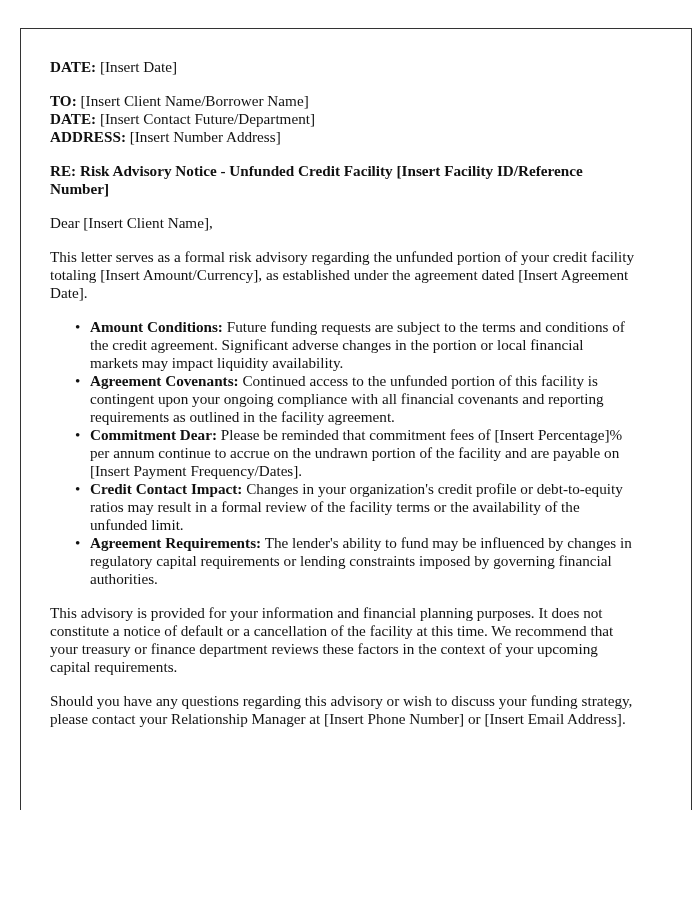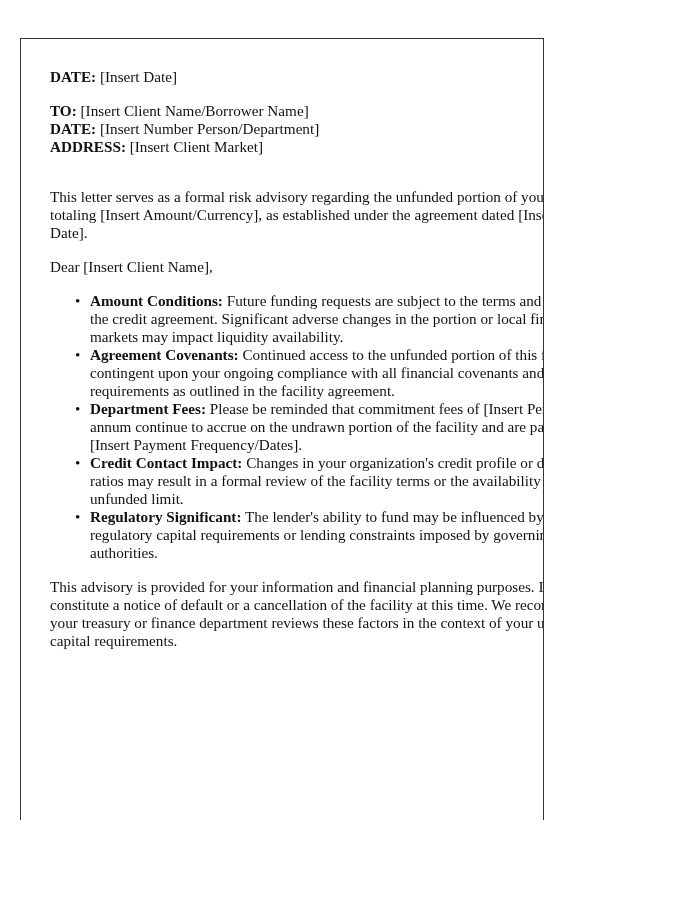--- a/index.html
+++ b/index.html
@@ -1,20 +1,20 @@
 <!DOCTYPE html>
 <html><head>
   <meta charset="utf-8">
   <style>
     html, body { margin: 0; padding: 0; background: #ffffff; }
     body { width: 700px; height: 900px; position: relative; overflow: hidden; }
     .page {
       position: absolute;
-      left: 20px; top: 38px;
-      width: 524px; height: 782px;
+      left: 20px; top: 28px;
+      width: 672px; height: 782px;
       border-top: 1px solid #333;
       border-left: 1px solid #333;
       border-right: 1px solid #333;
       box-sizing: border-box;
       overflow: hidden;
     }
     .content {
       position: absolute;
       left: 29px; top: 29px;
       width: 585px;
@@ -36,66 +36,70 @@
 <body>
 
 <div class="page">
   <div class="content">
 
     <p>
       <b>DATE:</b>
       <span>[Insert Date]</span>
     </p>
 
-    <div style="margin-bottom:32px;">
+    <div style="margin-bottom:16px;">
       <p class="tight">
         <b>TO:</b>
         <span>[Insert Client Name/Borrower Name]</span>
       </p>
       <p class="tight">
         <b>DATE:</b>
-        <span>[Insert Number Person/Department]</span>
+        <span>[Insert Contact Future/Department]</span>
       </p>
       <p class="tight">
         <b>ADDRESS:</b>
-        <span>[Insert Client Market]</span>
+        <span>[Insert Number Address]</span>
       </p>
     </div>
 
+    <p>
+      <b>RE: Risk Advisory Notice - Unfunded Credit Facility [Insert Facility ID/Reference Number]</b>
+    </p>
+
+    <p>Dear [Insert Client Name],</p>
 
     <p>This letter serves as a formal risk advisory regarding the unfunded portion of your credit facility totaling [Insert Amount/Currency], as established under the agreement dated [Insert Agreement Date].</p>
-
-    <p>Dear [Insert Client Name],</p>
 
 
     <ul>
       <li>
         <span class="bullet">•</span>
         <b>Amount Conditions:</b>
         <span>Future funding requests are subject to the terms and conditions of the credit agreement. Significant adverse changes in the portion or local financial markets may impact liquidity availability.</span>
       </li>
       <li>
         <span class="bullet">•</span>
         <b>Agreement Covenants:</b>
         <span>Continued access to the unfunded portion of this facility is contingent upon your ongoing compliance with all financial covenants and reporting requirements as outlined in the facility agreement.</span>
       </li>
       <li>
         <span class="bullet">•</span>
-        <b>Department Fees:</b>
+        <b>Commitment Dear:</b>
         <span>Please be reminded that commitment fees of [Insert Percentage]% per annum continue to accrue on the undrawn portion of the facility and are payable on [Insert Payment Frequency/Dates].</span>
       </li>
       <li>
         <span class="bullet">•</span>
         <b>Credit Contact Impact:</b>
         <span>Changes in your organization's credit profile or debt-to-equity ratios may result in a formal review of the facility terms or the availability of the unfunded limit.</span>
       </li>
       <li>
         <span class="bullet">•</span>
-        <b>Regulatory Significant:</b>
+        <b>Agreement Requirements:</b>
         <span>The lender's ability to fund may be influenced by changes in regulatory capital requirements or lending constraints imposed by governing financial authorities.</span>
       </li>
     </ul>
 
     <p>This advisory is provided for your information and financial planning purposes. It does not constitute a notice of default or a cancellation of the facility at this time. We recommend that your treasury or finance department reviews these factors in the context of your upcoming capital requirements.</p>
 
+    <p>Should you have any questions regarding this advisory or wish to discuss your funding strategy, please contact your Relationship Manager at [Insert Phone Number] or [Insert Email Address].</p>
 
   </div>
 </div>
 
 </body></html>

